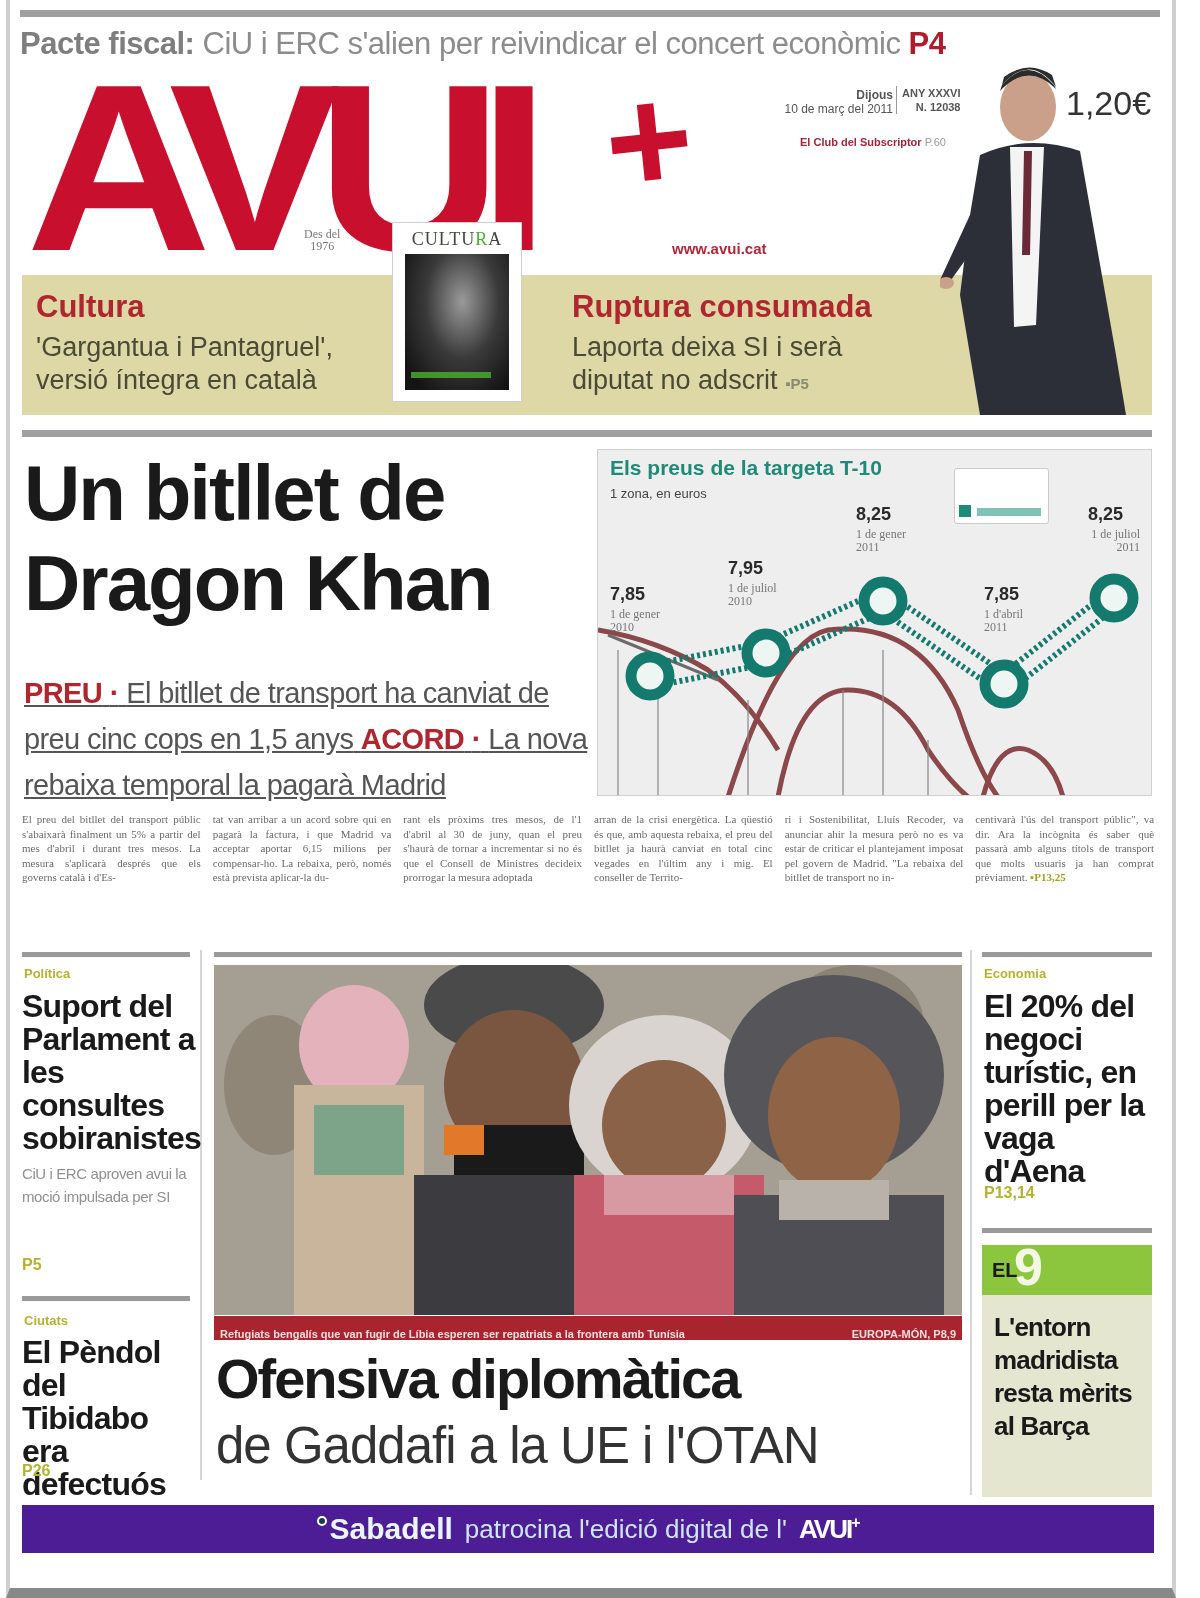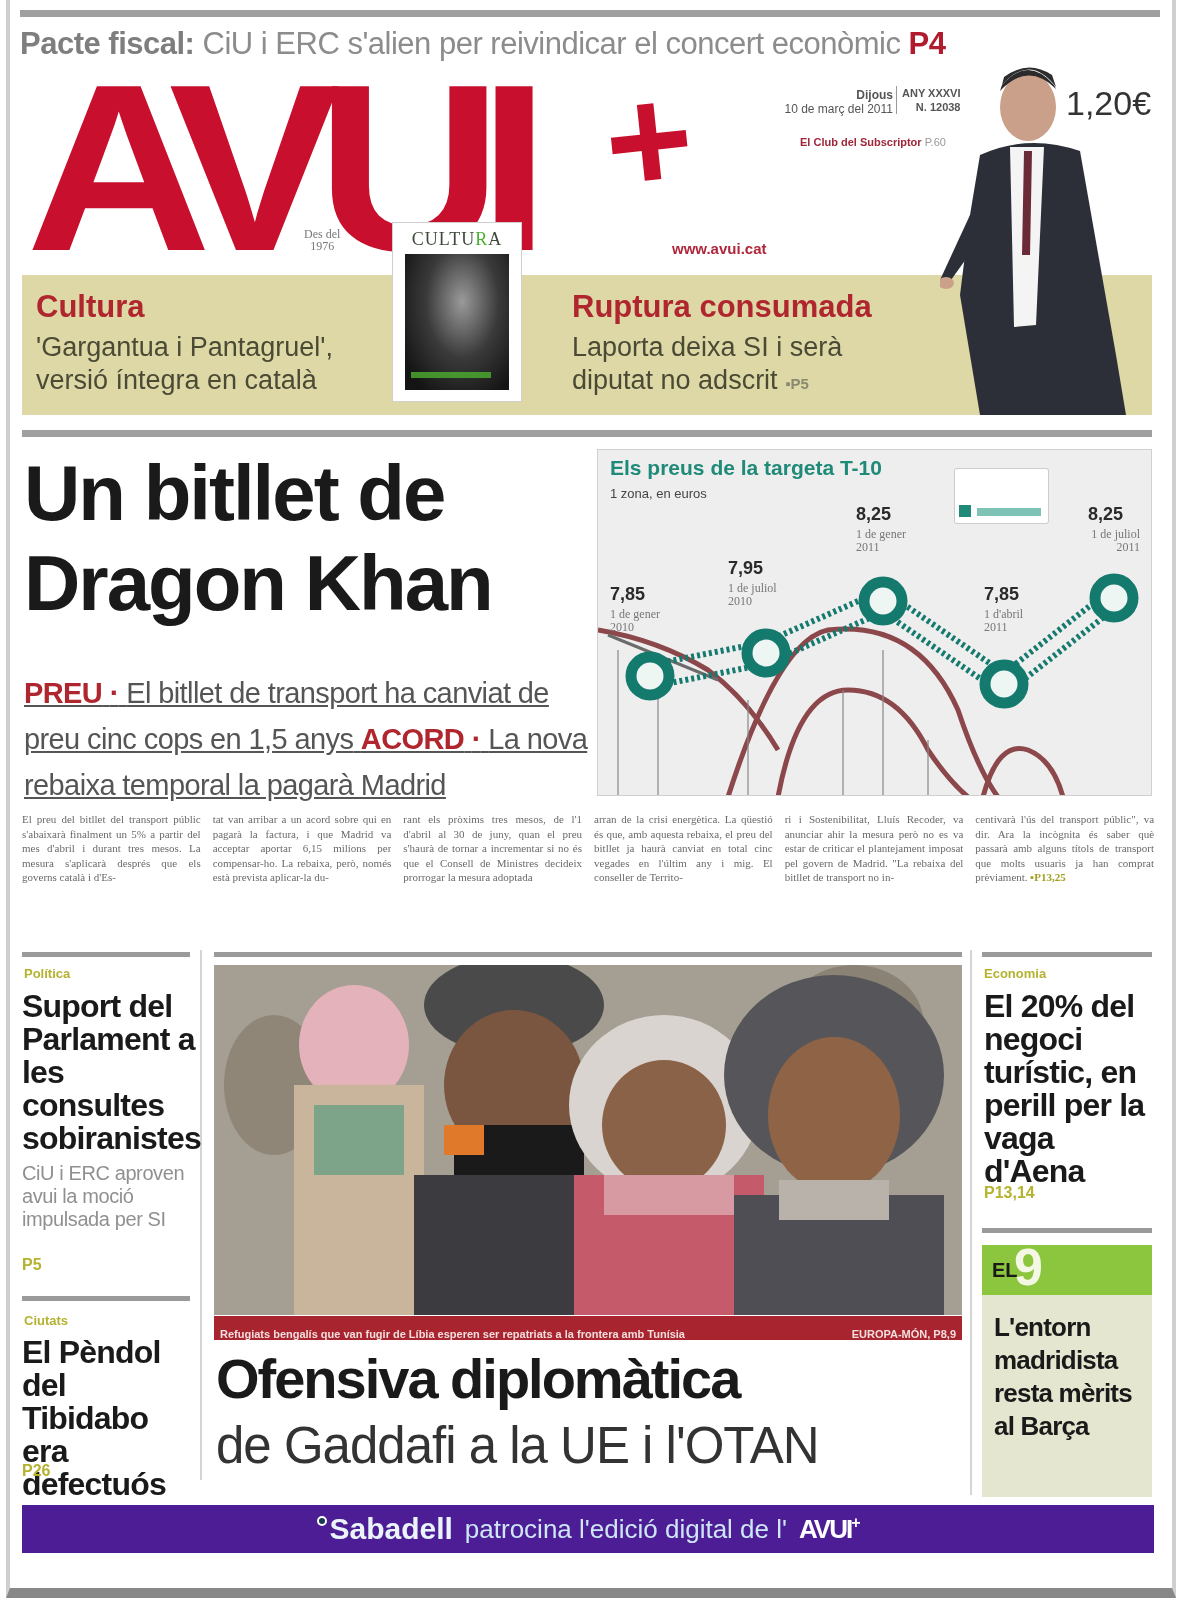--- a/index.html
+++ b/index.html
@@ -60,21 +60,21 @@
   .pt-sub { position: absolute; font-size: 12px; color: #777; line-height: 13px; font-family: "Liberation Serif", serif; }
 
   
   .cols { position: absolute; left: 22px; top: 812px; width: 1132px; height: 120px; display: flex; gap: 12px; }
   .cols .col { flex: 1; font-family: "Liberation Serif", serif; font-size: 11px; line-height: 14.5px; color: #6a6a6a; text-align: justify; overflow: hidden; }
   .cols .col .ref { color: #a0a020; font-weight: bold; }
 
   
   .sec-label { position: absolute; font-size: 13px; font-weight: bold; color: #b5b230; }
   .side-head { position: absolute; font-size: 32px; font-weight: bold; line-height: 33px; color: #1a1a1a; letter-spacing: -0.8px; }
-  .side-sub { position: absolute; font-size: 20px; color: #909090; line-height: 23px; letter-spacing: -0.4px; }
+  .side-sub { position: absolute; font-size: 15px; color: #909090; line-height: 23px; letter-spacing: -0.4px; }
   .side-pg { position: absolute; font-size: 16px; font-weight: bold; color: #b5b230; }
 
   
   .photo { position: absolute; left: 214px; top: 965px; width: 748px; height: 350px; overflow: hidden;
            background: linear-gradient(180deg, #b9b4a8 0%, #9d968a 40%, #7d7468 100%); }
   .caption { position: absolute; left: 214px; top: 1316px; width: 748px; height: 22px; background: #a8242e; color: #f3dede; font-size: 11px; font-weight: bold; padding: 12px 6px; display: flex; justify-content: space-between; }
   .photo-head1 { position: absolute; left: 216px; top: 1346px; font-size: 56px; font-weight: bold; letter-spacing: -2px; color: #1a1a1a; line-height: 66px; }
   .photo-head2 { position: absolute; left: 216px; top: 1414px; font-size: 51px; color: #333; letter-spacing: -1px; line-height: 64px; }
 
   

